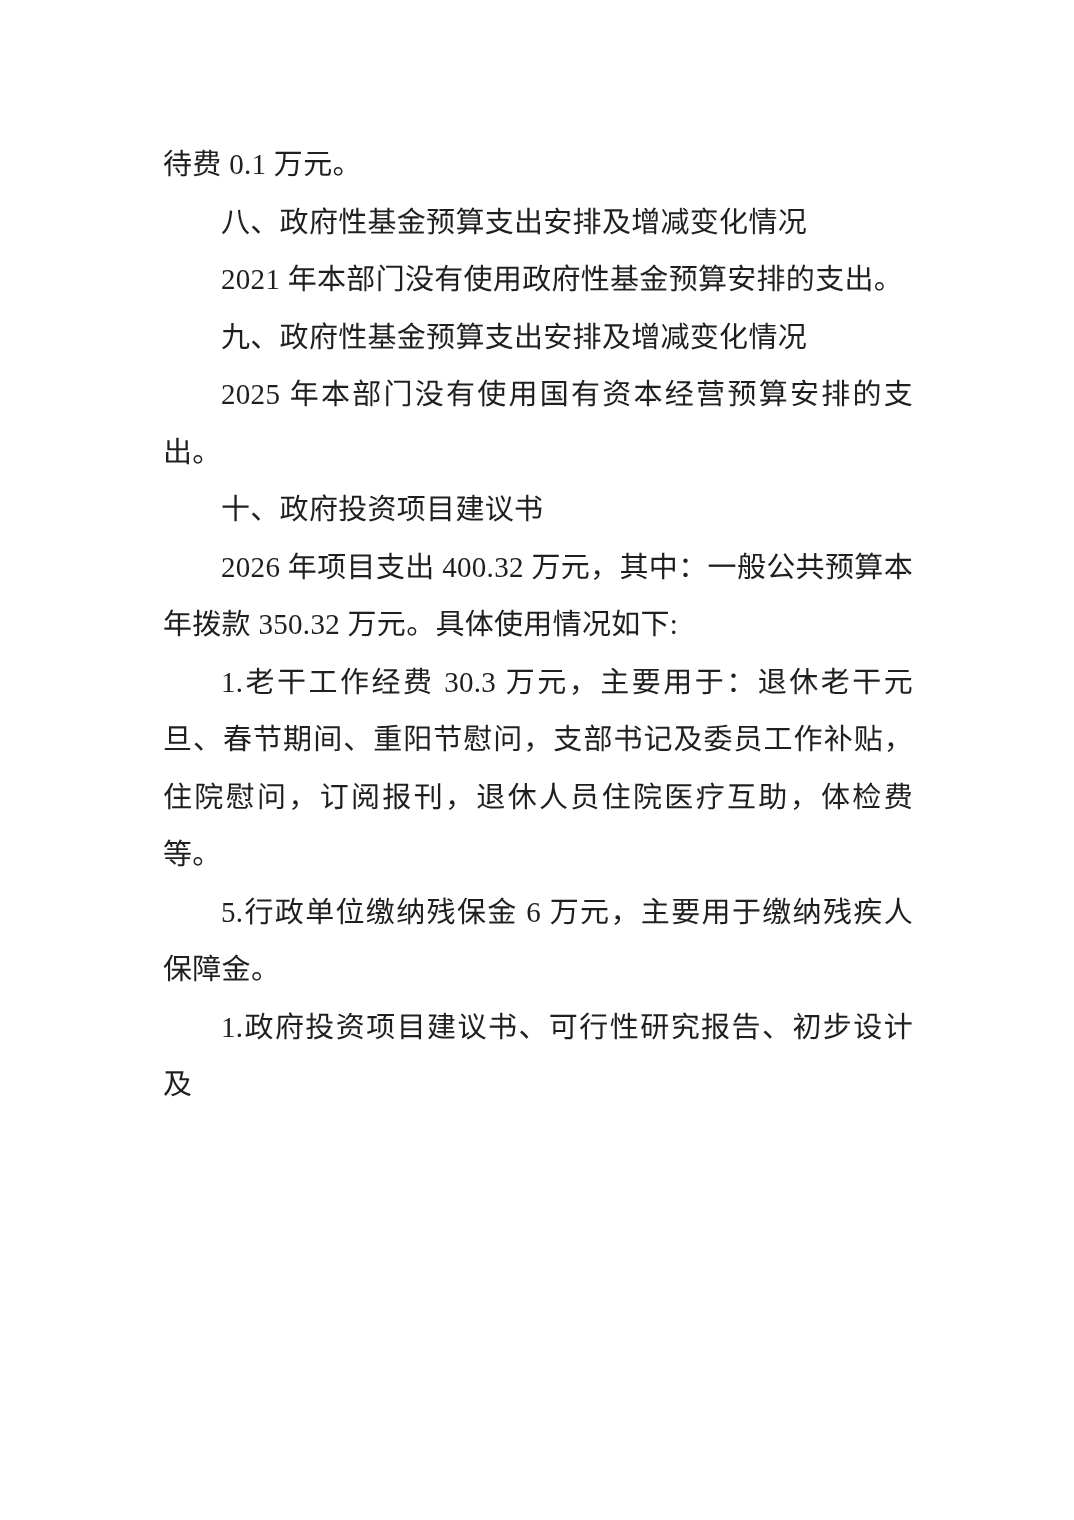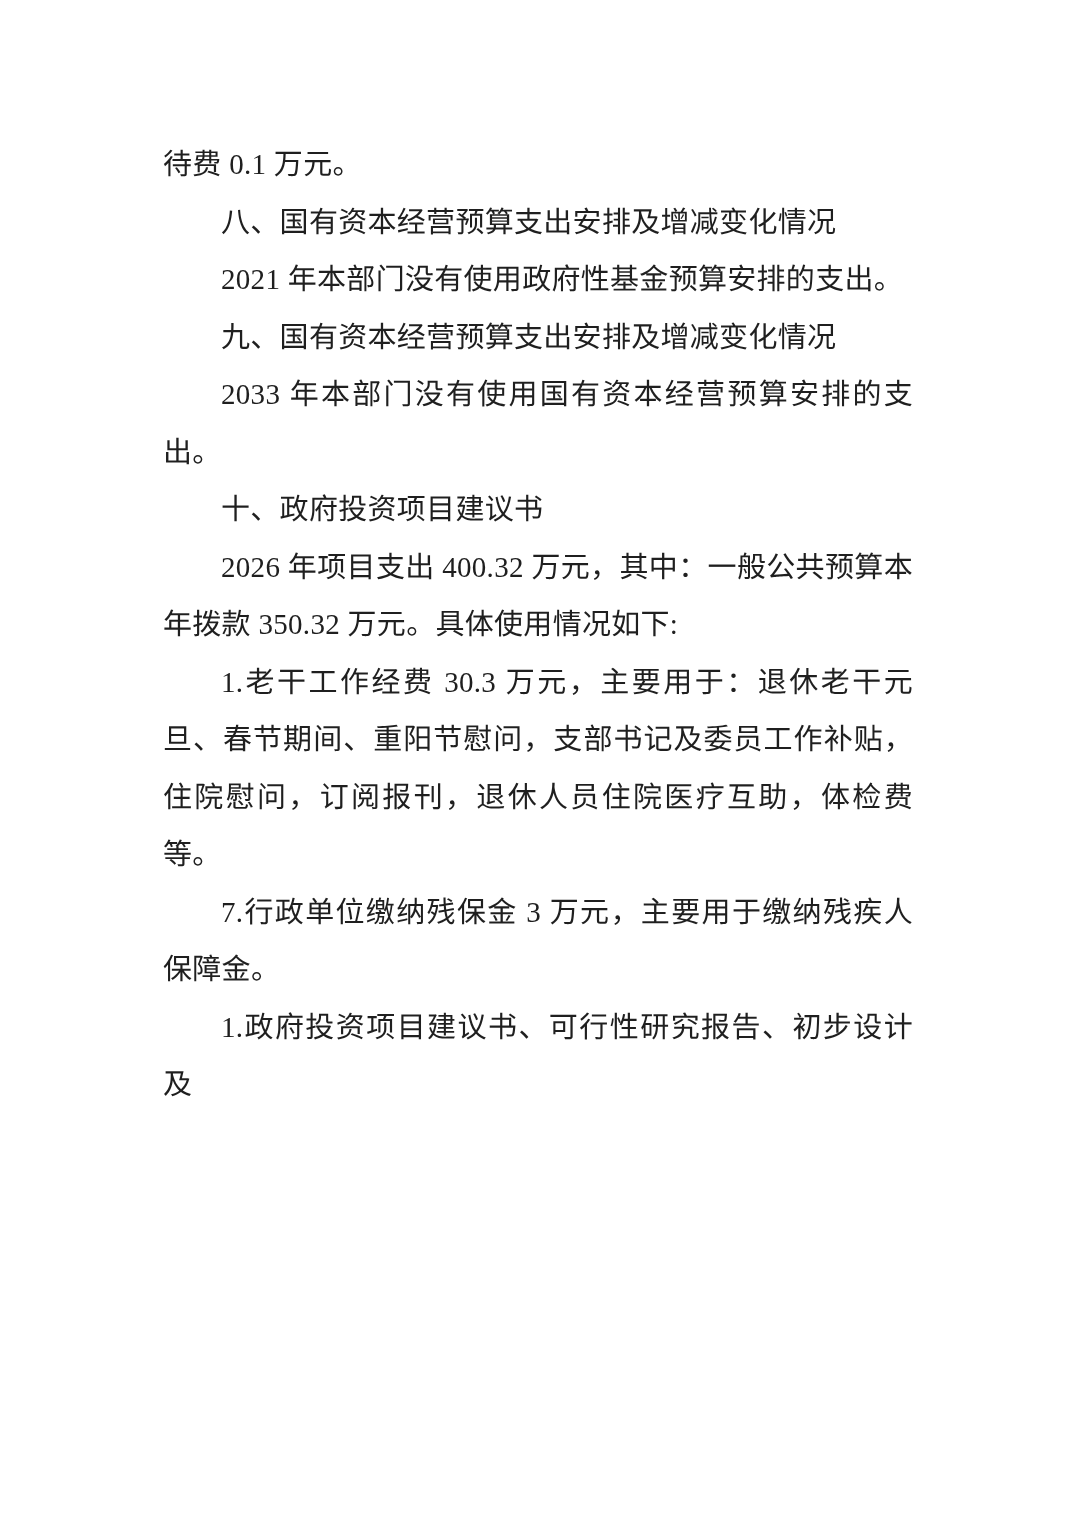--- a/index.html
+++ b/index.html
@@ -37,23 +37,23 @@
   .para.indent {
     text-indent: 2em;
   }
 </style>
 </head>
 <body>
 
 <div class="page">
   <div class="doc-body">
     <p class="para">待费 0.1 万元。</p>
-    <p class="para indent">八、国有资本经营预算支出安排及增减变化情况</p>
+    <p class="para indent">八、政府性基金预算支出安排及增减变化情况</p>
     <p class="para indent">2021 年本部门没有使用政府性基金预算安排的支出。</p>
-    <p class="para indent">九、国有资本经营预算支出安排及增减变化情况</p>
-    <p class="para indent">2033 年本部门没有使用国有资本经营预算安排的支出。</p>
+    <p class="para indent">九、政府性基金预算支出安排及增减变化情况</p>
+    <p class="para indent">2025 年本部门没有使用国有资本经营预算安排的支出。</p>
     <p class="para indent">十、政府投资项目建议书</p>
     <p class="para indent">2026 年项目支出 400.32 万元，其中：一般公共预算本年拨款 350.32 万元。具体使用情况如下:</p>
     <p class="para indent">1.老干工作经费 30.3 万元，主要用于：退休老干元旦、春节期间、重阳节慰问，支部书记及委员工作补贴，住院慰问，订阅报刊，退休人员住院医疗互助，体检费等。</p>
-    <p class="para indent">7.行政单位缴纳残保金 3 万元，主要用于缴纳残疾人保障金。</p>
+    <p class="para indent">5.行政单位缴纳残保金 6 万元，主要用于缴纳残疾人保障金。</p>
     <p class="para indent">1.政府投资项目建议书、可行性研究报告、初步设计及</p>
   </div>
 </div>
 
 </body></html>

